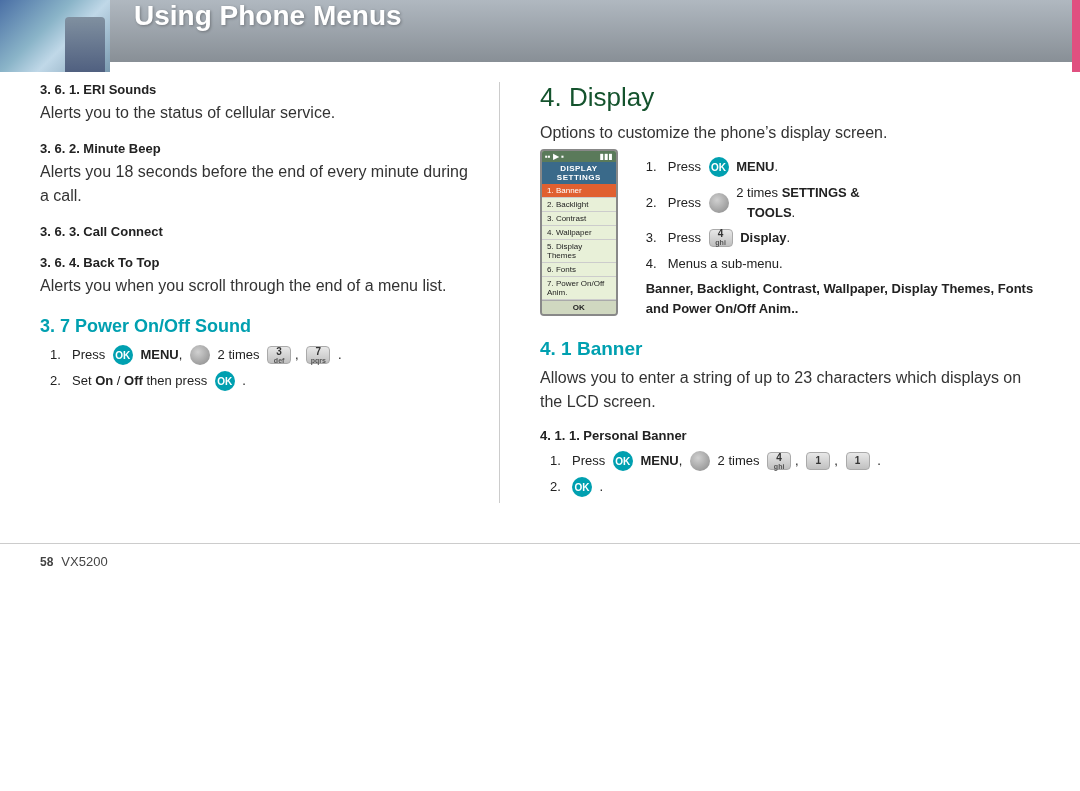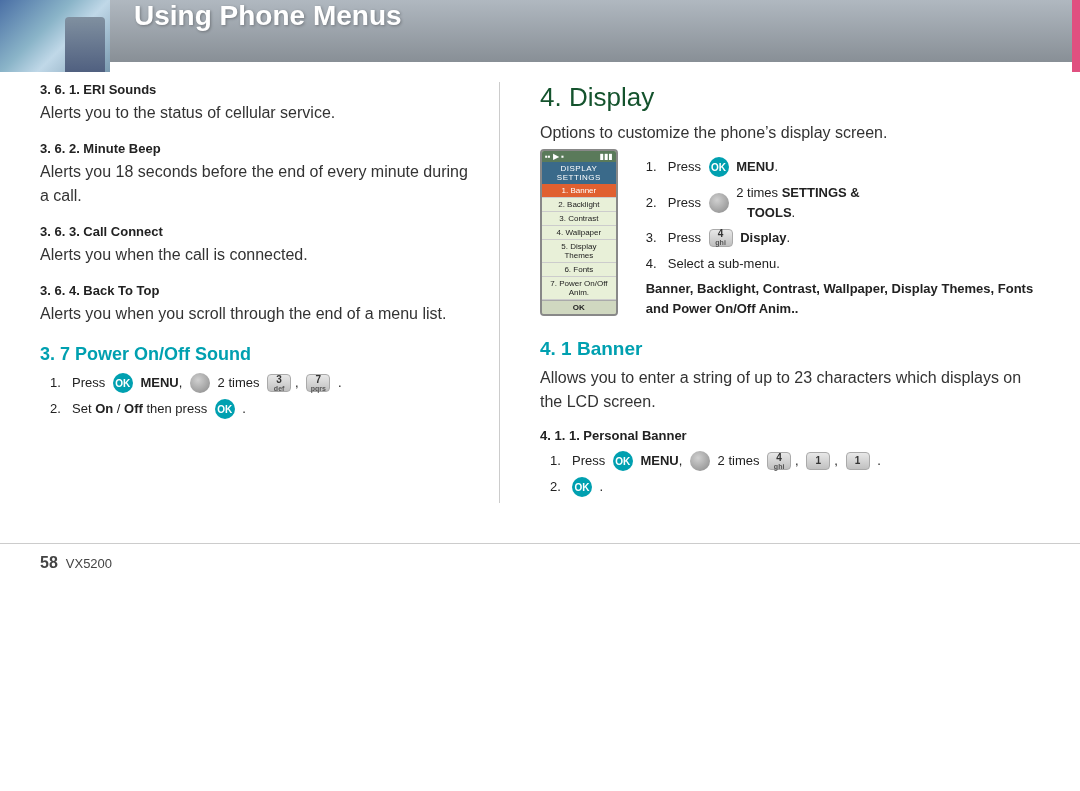--- a/index.html
+++ b/index.html
@@ -209,28 +209,27 @@
       display: flex;
       justify-content: space-between;
       align-items: center;
     }
     .phone-title-bar {
       background: #3a6a8a;
       color: #fff;
       font-size: 8px;
       text-align: center;
       padding: 2px 3px;
-      font-weight: normal;
+      font-weight: bold;
       letter-spacing: 0.5px;
     }
     .phone-menu-list {
       background: #e8f0d8;
       list-style: none;
       padding: 0;
-      text-align: center;
     }
     .phone-menu-list li {
       font-size: 8px;
       padding: 2px 5px;
       color: #222;
       border-bottom: 1px solid #ccc;
     }
     .phone-menu-list li.selected {
       background: #e06030;
       color: #fff;
@@ -271,21 +270,21 @@
       padding: 10px 40px;
       border-top: 1px solid #ccc;
       font-size: 13px;
       color: #444;
       display: flex;
       align-items: center;
       gap: 8px;
     }
     .footer-num {
       font-weight: bold;
-      font-size: 16px;
+      font-size: 12px;
     }
   </style>
 </head>
 <body>
 
 <div class="header">
   <div class="header-image">
     <div class="header-image-person"></div>
   </div>
   <span class="header-title">Using Phone Menus</span>
@@ -296,21 +295,20 @@
 
   <div class="left-col">
 
     <p class="section-heading">3. 6. 1. ERI Sounds</p>
     <p class="section-text">Alerts you to the status of cellular service.</p>
 
     <p class="section-heading">3. 6. 2. Minute Beep</p>
     <p class="section-text">Alerts you 18 seconds before the end of every minute during a call.</p>
 
     <p class="section-heading">3. 6. 3. Call Connect</p>
-    <p class="section-text">Alerts you when the call is connected.</p>
 
     <p class="section-heading">3. 6. 4. Back To Top</p>
     <p class="section-text">Alerts you when you scroll through the end of a menu list.</p>
 
     <p class="teal-heading">3. 7 Power On/Off Sound</p>
 
     <ul class="numbered-list">
       <li>
         <span class="num">1.</span>
         <span>Press&nbsp;</span>
@@ -383,21 +381,21 @@
             <span class="num">3.</span>
             <span>Press&nbsp;</span>
             <span class="key-badge">
               <span class="key-num">4</span>
               <span class="key-letters">ghi</span>
             </span>
             <span>&nbsp;<strong>Display</strong>.</span>
           </li>
           <li>
             <span class="num">4.</span>
-            <span>Select a sub-menu.</span>
+            <span>Menus a sub-menu.</span>
           </li>
         </ul>
         <p class="sub-menu-text">Banner, Backlight, Contrast, Wallpaper, Display Themes, Fonts and Power On/Off Anim..</p>
       </div>
     </div>
 
     <p class="banner-heading">4. 1 Banner</p>
     <p class="section-text">Allows you to enter a string of up to 23 characters which displays on the LCD screen.</p>
 
     <p class="section-heading" style="margin-top:14px;">4. 1. 1. Personal Banner</p>

